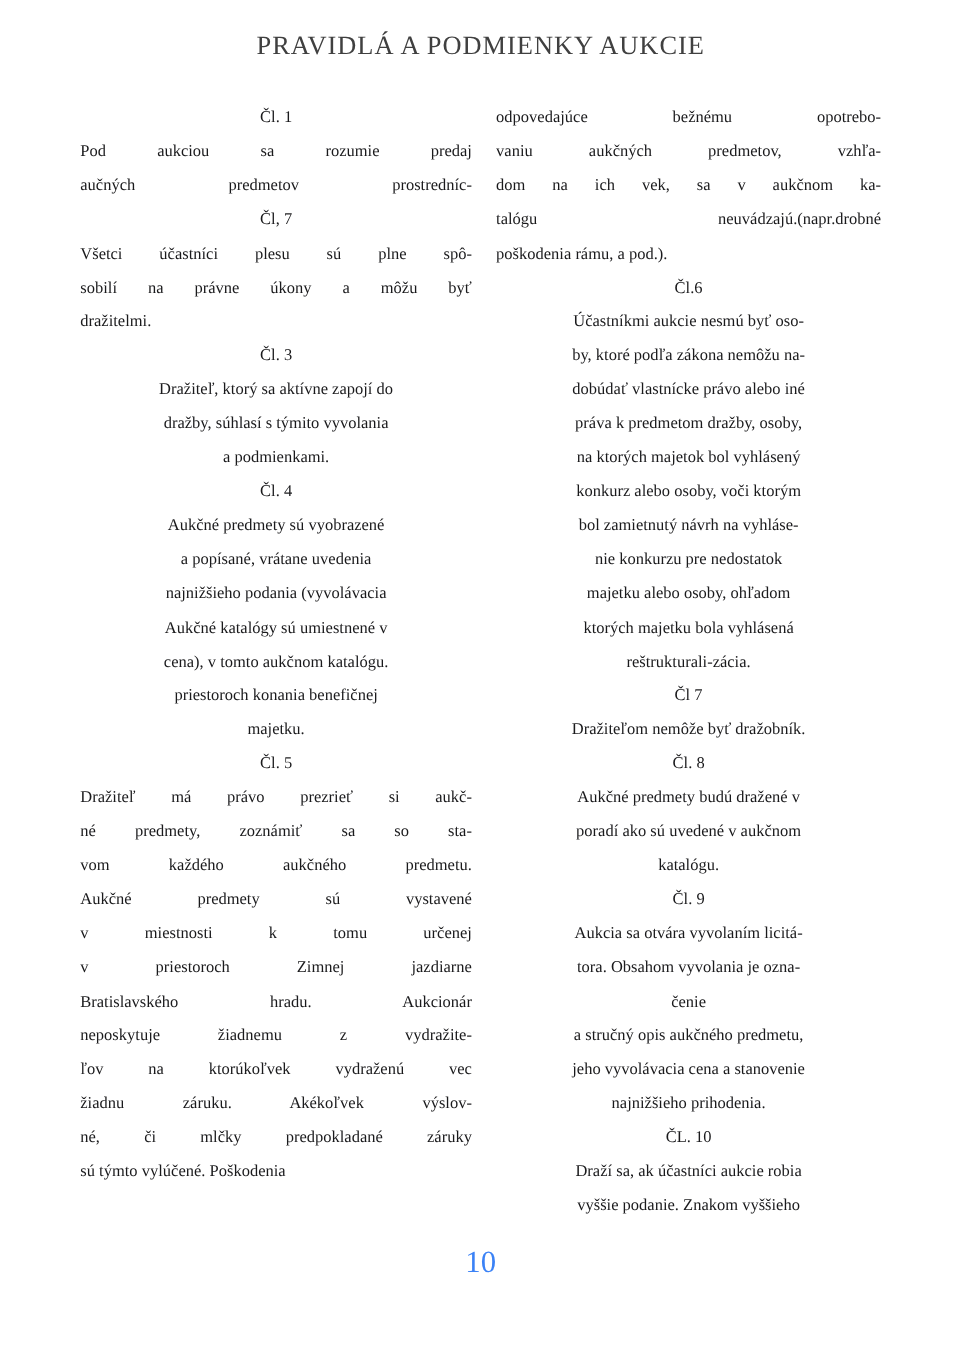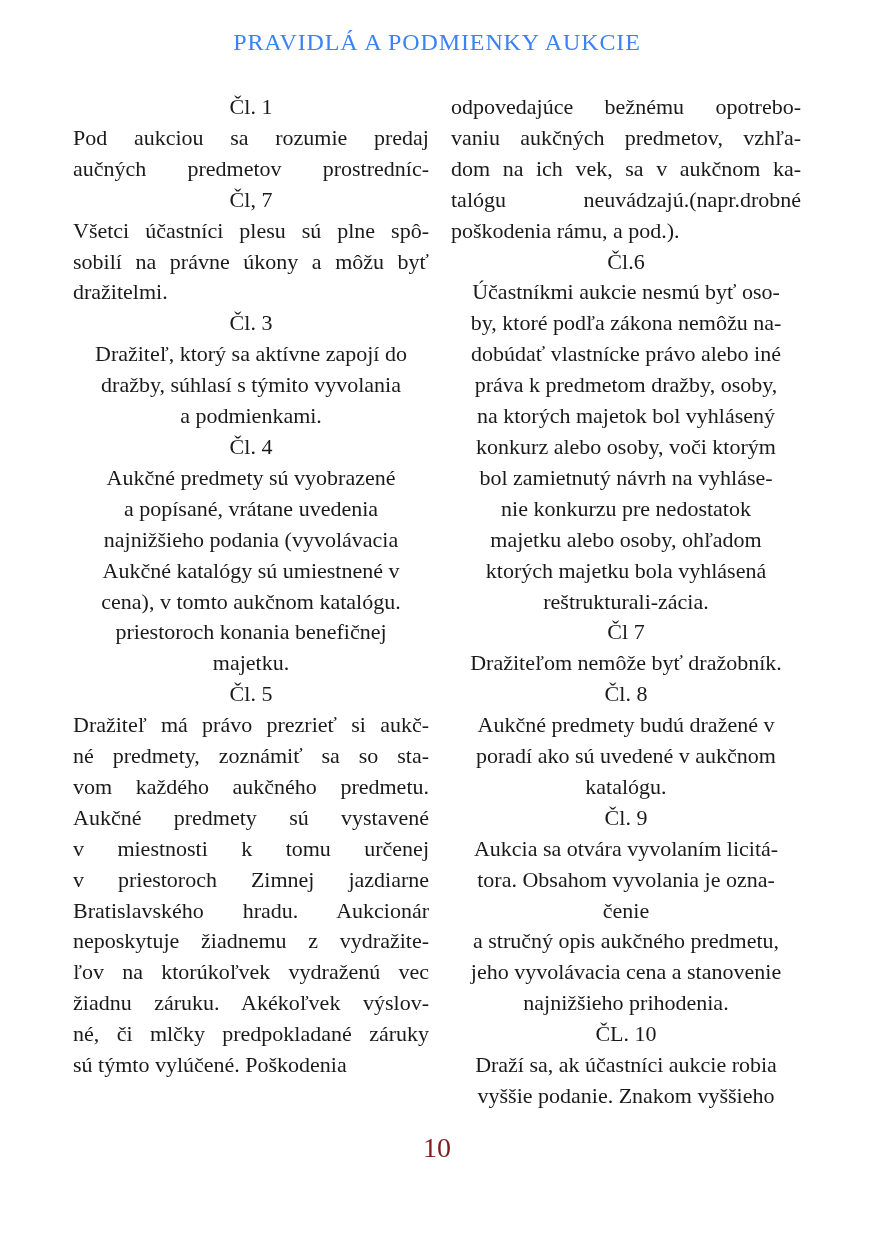--- a/index.html
+++ b/index.html
@@ -27,39 +27,39 @@
   
   .doc-title {
     position: absolute;
     top: 28px;
     left: 0;
     width: 874px;
     text-align: center;
     font-size: 24px;
     letter-spacing: 0.9px;
     line-height: 1.2;
-    color: #3b82f6;
+    color: #404040;
     white-space: pre;
   }
 
   
   .columns {
     position: absolute;
     top: 92px;
     left: 73px;
     width: 728px;
     height: 1010px;
     display: flex;
     flex-direction: row;
     align-items: flex-start;
     justify-content: space-between;
   }
   .col {
     width: 356px;
-    font-size: 22px;
+    font-size: 15px;
     line-height: 30.9px;
   }
   .col-right { width: 350px; }
 
   
   .heading {
     text-align: center;
     white-space: pre;
     line-height: 30.9px;
   }
@@ -91,21 +91,21 @@
   }
 
   
   .page-number {
     position: absolute;
     left: 0;
     top: 1132px;
     width: 874px;
     text-align: center;
     font-size: 28px;
-    color: #7f1d1d;
+    color: #3b82f6;
   }
 </style>
 </head>
 <body>
 
 <div class="page">
 
   <div class="doc-title">PRAVIDLÁ A PODMIENKY AUKCIE</div>
 
   <div class="columns">

